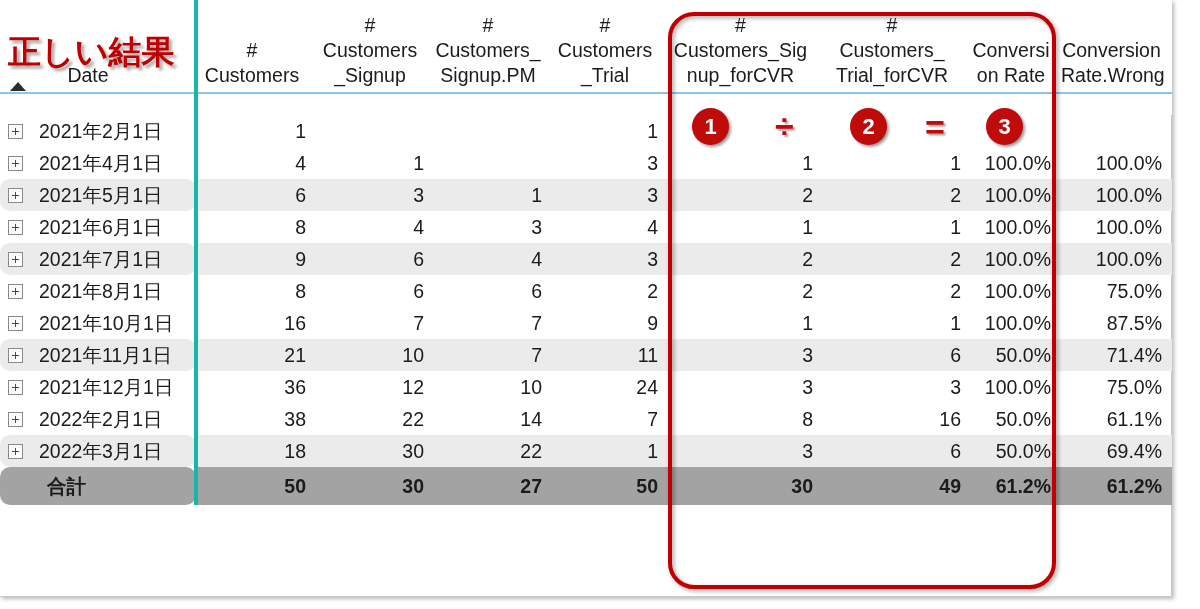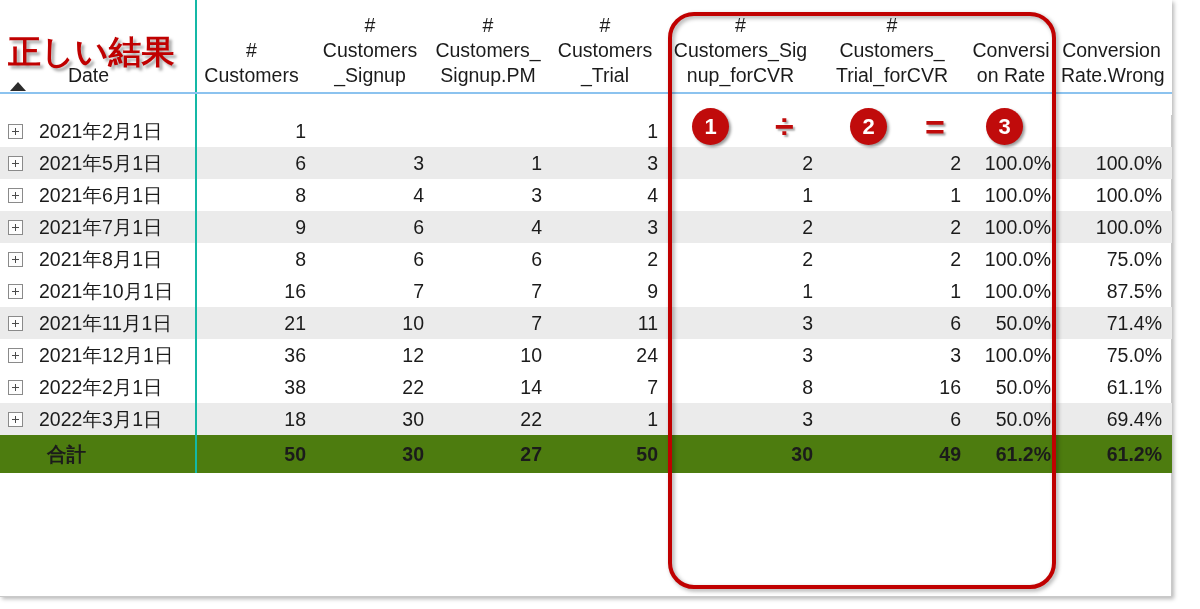--- a/index.html
+++ b/index.html
@@ -102,27 +102,27 @@
     content: "";
     position: absolute;
     background: #4a4a4a;
   }
   td.c-date .plus::before { left: 3px; right: 3px; top: 6px; height: 1px; }
   td.c-date .plus::after  { top: 3px; bottom: 3px; left: 6px; width: 1px; }
   td.c-date .dtxt { vertical-align: middle; margin-top: 11px; }
 
   tbody tr.total td {
     font-weight: bold;
-    background: #4d7c0f;
+    background: #a3a3a3;
     height: 38px;
   }
   tbody tr.total td.c-date { padding-left: 47px; }
 
   
-  td.c-date, th.hdr-date { border-right: 2px solid #14b8a6; }
+  td.c-date, th.hdr-date { border-right: 4px solid #14b8a6; border-radius: 10px; }
 
   
   #red-box {
     position: absolute;
     left: 668px;
     top: 12px;
     width: 388px;
     height: 577px;
     border: 4px solid #c00000;
     border-radius: 26px;
@@ -225,20 +225,31 @@
           <td class="c-date"><span class="plus"></span><span class="dtxt">2021年2月1日</span></td>
           <td>1</td>
           <td></td>
           <td></td>
           <td>1</td>
           <td></td>
           <td></td>
           <td></td>
           <td></td>
         </tr>
+        <tr>
+          <td class="c-date"><span class="plus"></span><span class="dtxt">2021年4月1日</span></td>
+          <td>4</td>
+          <td>1</td>
+          <td></td>
+          <td>3</td>
+          <td>1</td>
+          <td>1</td>
+          <td>100.0%</td>
+          <td>100.0%</td>
+        </tr>
         <tr class="alt">
           <td class="c-date"><span class="plus"></span><span class="dtxt">2021年5月1日</span></td>
           <td>6</td>
           <td>3</td>
           <td>1</td>
           <td>3</td>
           <td>2</td>
           <td>2</td>
           <td>100.0%</td>
           <td>100.0%</td>

